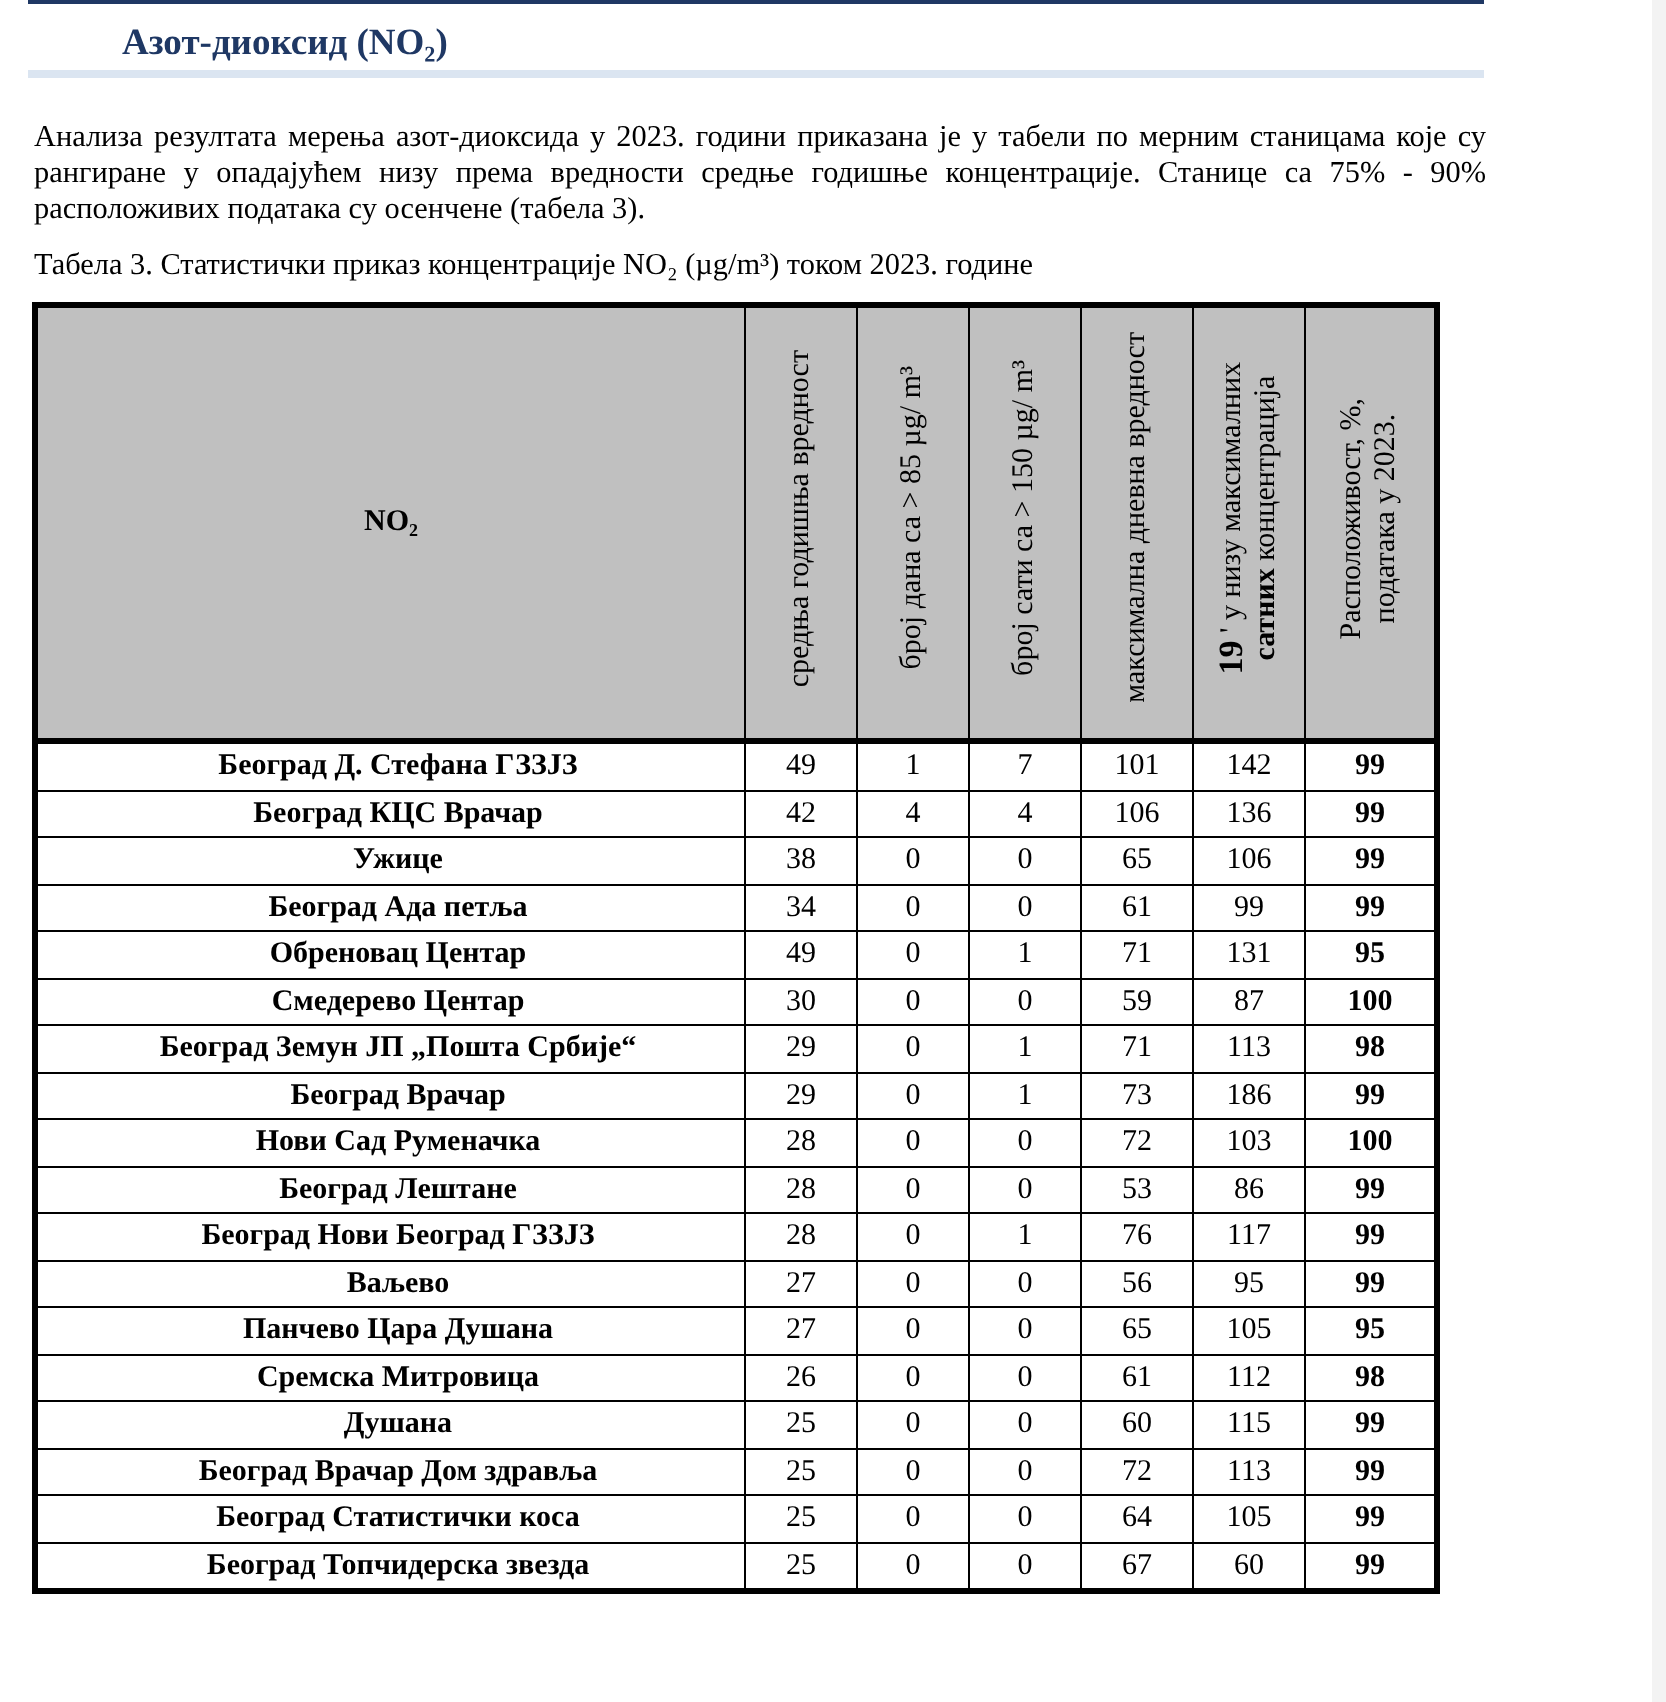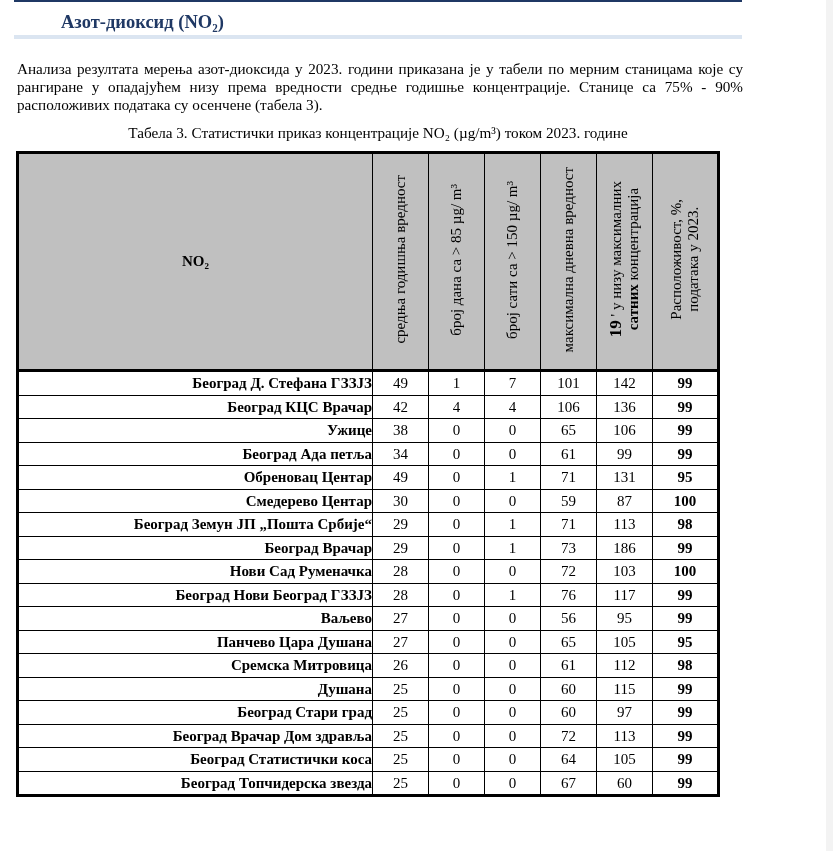--- a/index.html
+++ b/index.html
@@ -27,21 +27,21 @@
       position: absolute; left: 14px; top: 35px; width: 728px; height: 4px;
       background: #dbe5f1;
     }
     .paragraph {
       position: absolute; left: 17px; top: 60px; width: 726px;
       font-size: 15.2px; line-height: 18px; text-align: justify;
       text-align-last: left;
     }
     .caption {
       position: absolute; left: 17px; top: 124px; width: 722px;
-      font-size: 15.2px; text-align: center; white-space: nowrap;
+      font-size: 15.2px; text-align: left; white-space: nowrap;
     }
     table.data {
       position: absolute; left: 16px; top: 151px;
       border-collapse: collapse;
       border: 3px solid #000;
       font-size: 15px;
     }
     table.data th, table.data td {
       border: 1.5px solid #000;
       padding: 0;
@@ -67,21 +67,21 @@
       text-align: center;
     }
     .vtext .b { font-weight: bold; }
     table.data tbody td {
       height: 22.5px;
       text-align: center;
       font-size: 15px;
       line-height: 22px;
     }
     table.data tbody td.station {
-      text-align: right;
+      text-align: center;
       font-weight: bold;
       padding-left: 7px;
     }
     table.data tbody td.avail { font-weight: bold; }
   </style>
 </head>
 <body>
 
 <div class="right-strip"></div>
 <div class="top-rule"></div>
@@ -193,20 +193,29 @@
       <tr>
         <td class="station">Нови Сад Руменачка</td>
         <td>28</td>
         <td>0</td>
         <td>0</td>
         <td>72</td>
         <td>103</td>
         <td class="avail">100</td>
       </tr>
       <tr>
+        <td class="station">Београд Лештане</td>
+        <td>28</td>
+        <td>0</td>
+        <td>0</td>
+        <td>53</td>
+        <td>86</td>
+        <td class="avail">99</td>
+      </tr>
+      <tr>
         <td class="station">Београд Нови Београд ГЗЗЈЗ</td>
         <td>28</td>
         <td>0</td>
         <td>1</td>
         <td>76</td>
         <td>117</td>
         <td class="avail">99</td>
       </tr>
       <tr>
         <td class="station">Ваљево</td>
@@ -238,29 +247,20 @@
       <tr>
         <td class="station">Душана</td>
         <td>25</td>
         <td>0</td>
         <td>0</td>
         <td>60</td>
         <td>115</td>
         <td class="avail">99</td>
       </tr>
       <tr>
-        <td class="station">Београд Стари град</td>
-        <td>25</td>
-        <td>0</td>
-        <td>0</td>
-        <td>60</td>
-        <td>97</td>
-        <td class="avail">99</td>
-      </tr>
-      <tr>
         <td class="station">Београд Врачар Дом здравља</td>
         <td>25</td>
         <td>0</td>
         <td>0</td>
         <td>72</td>
         <td>113</td>
         <td class="avail">99</td>
       </tr>
       <tr>
         <td class="station">Београд Статистички коса</td>

